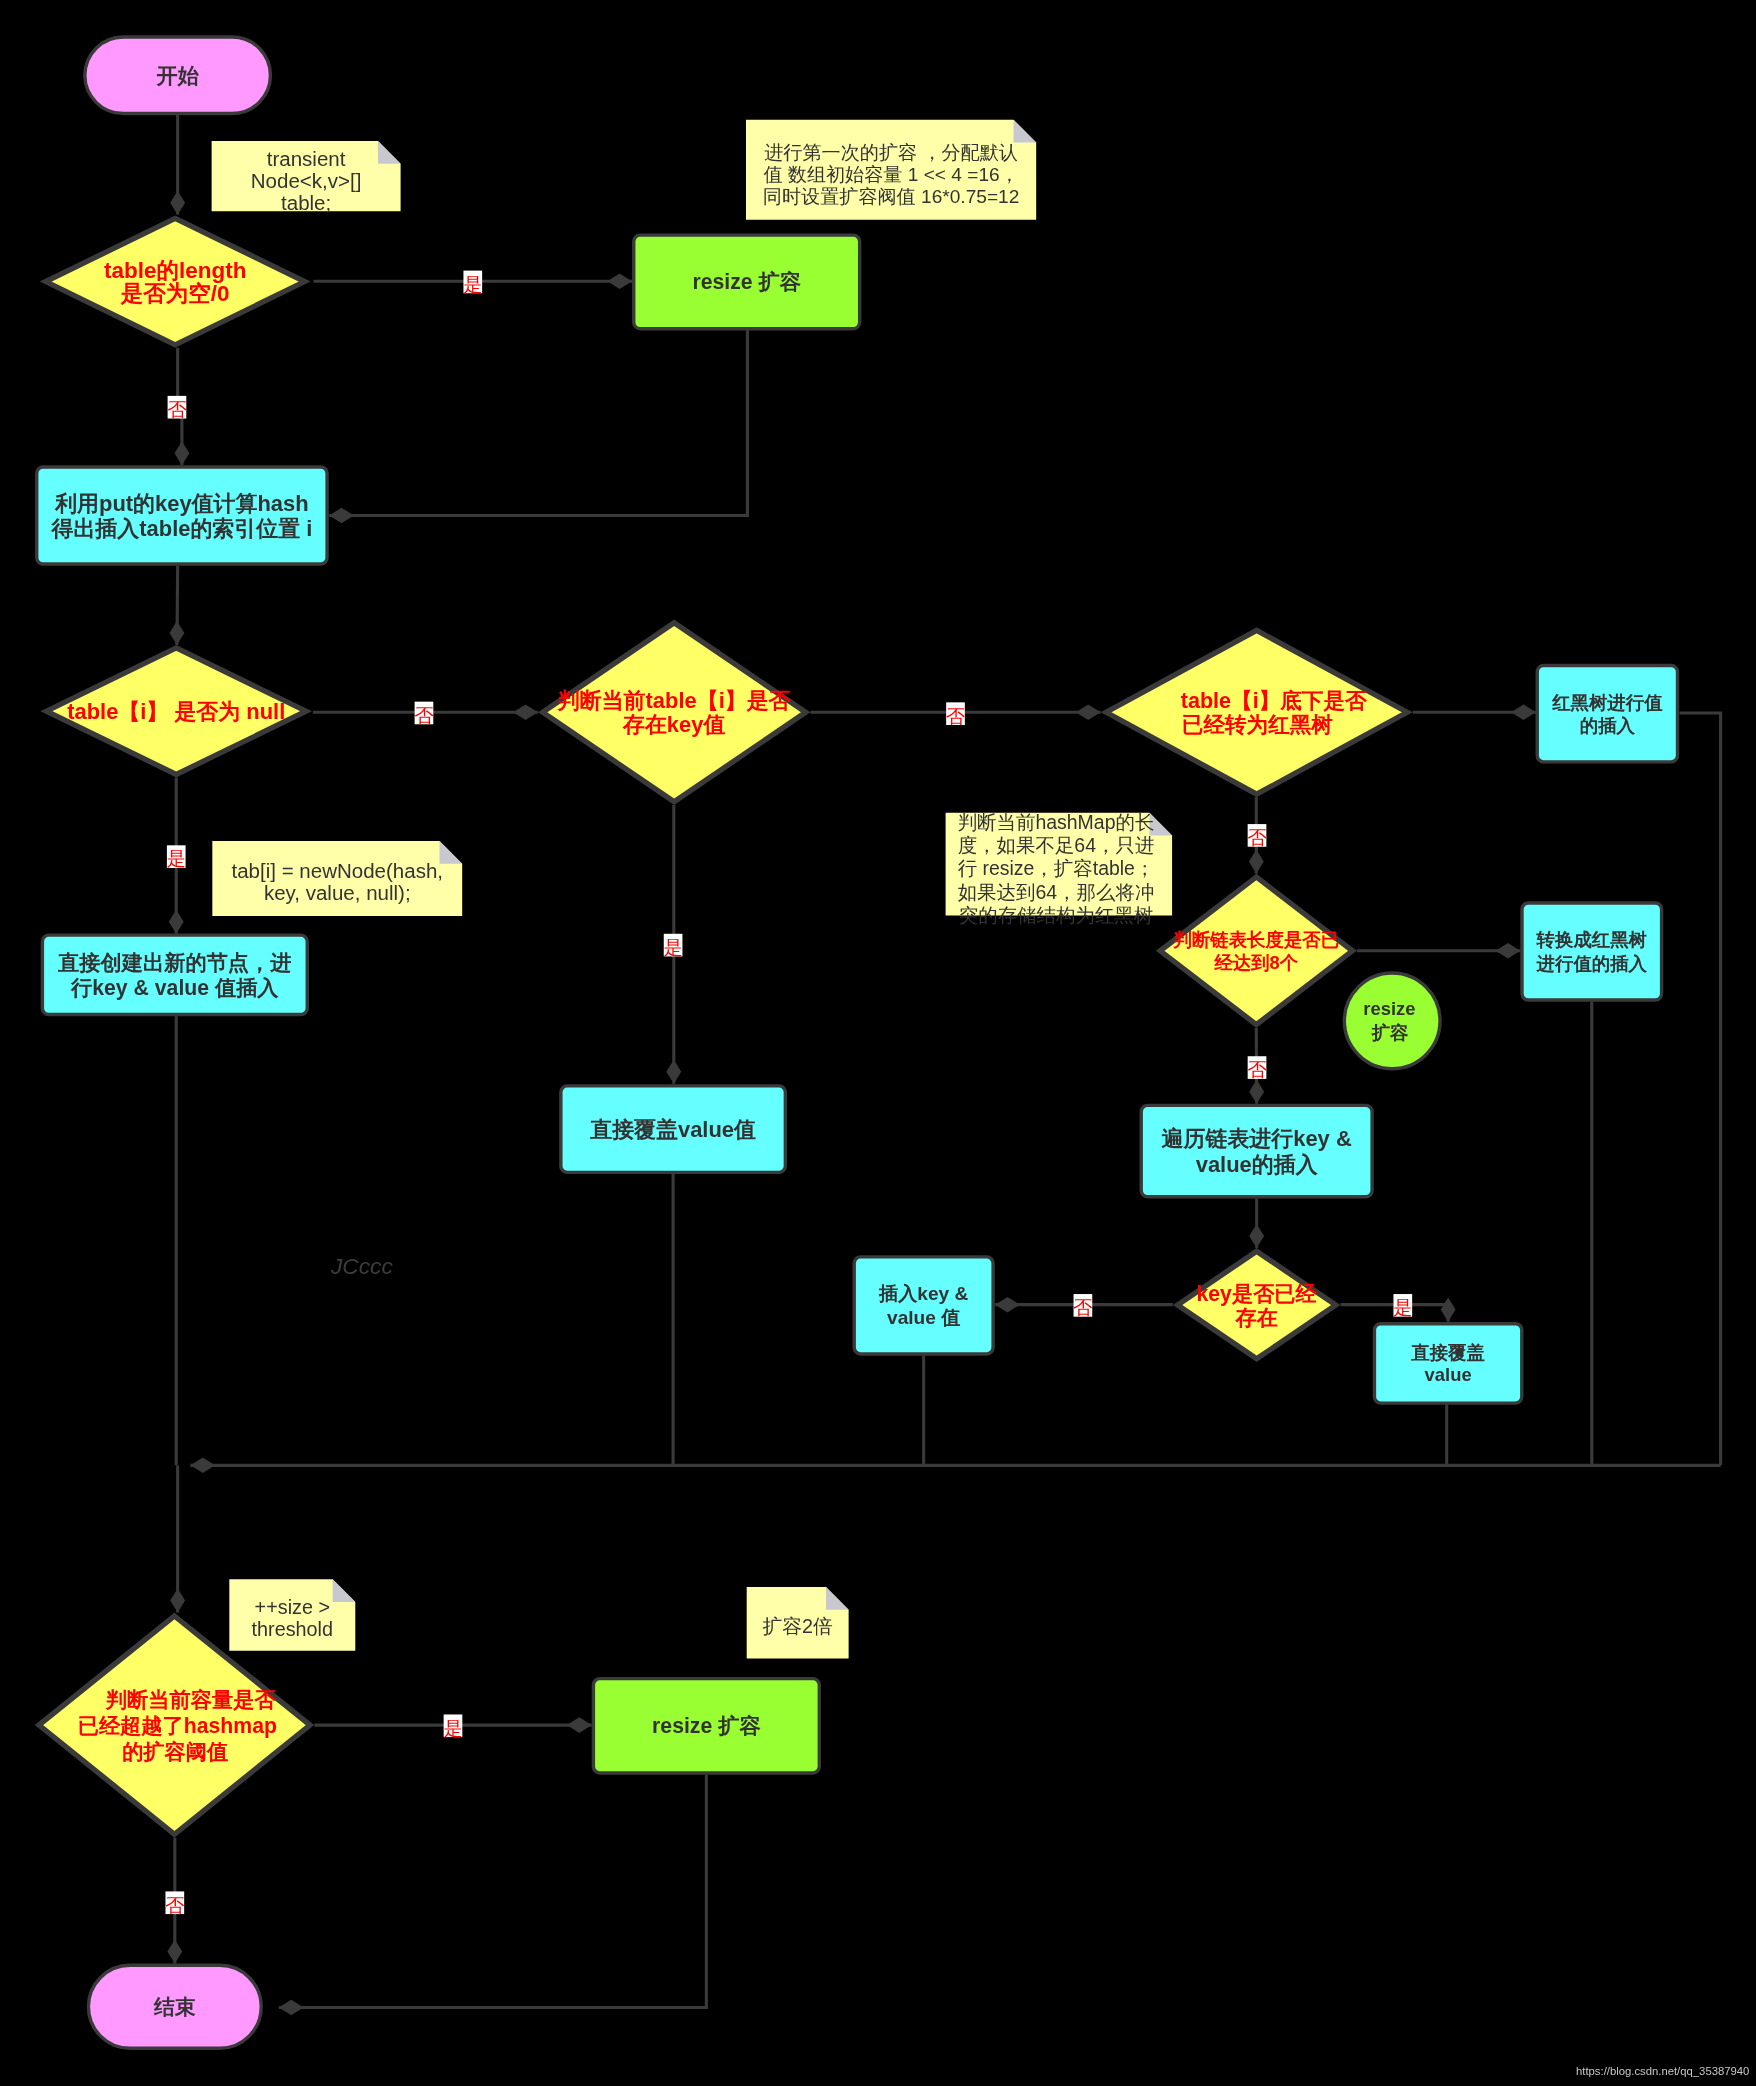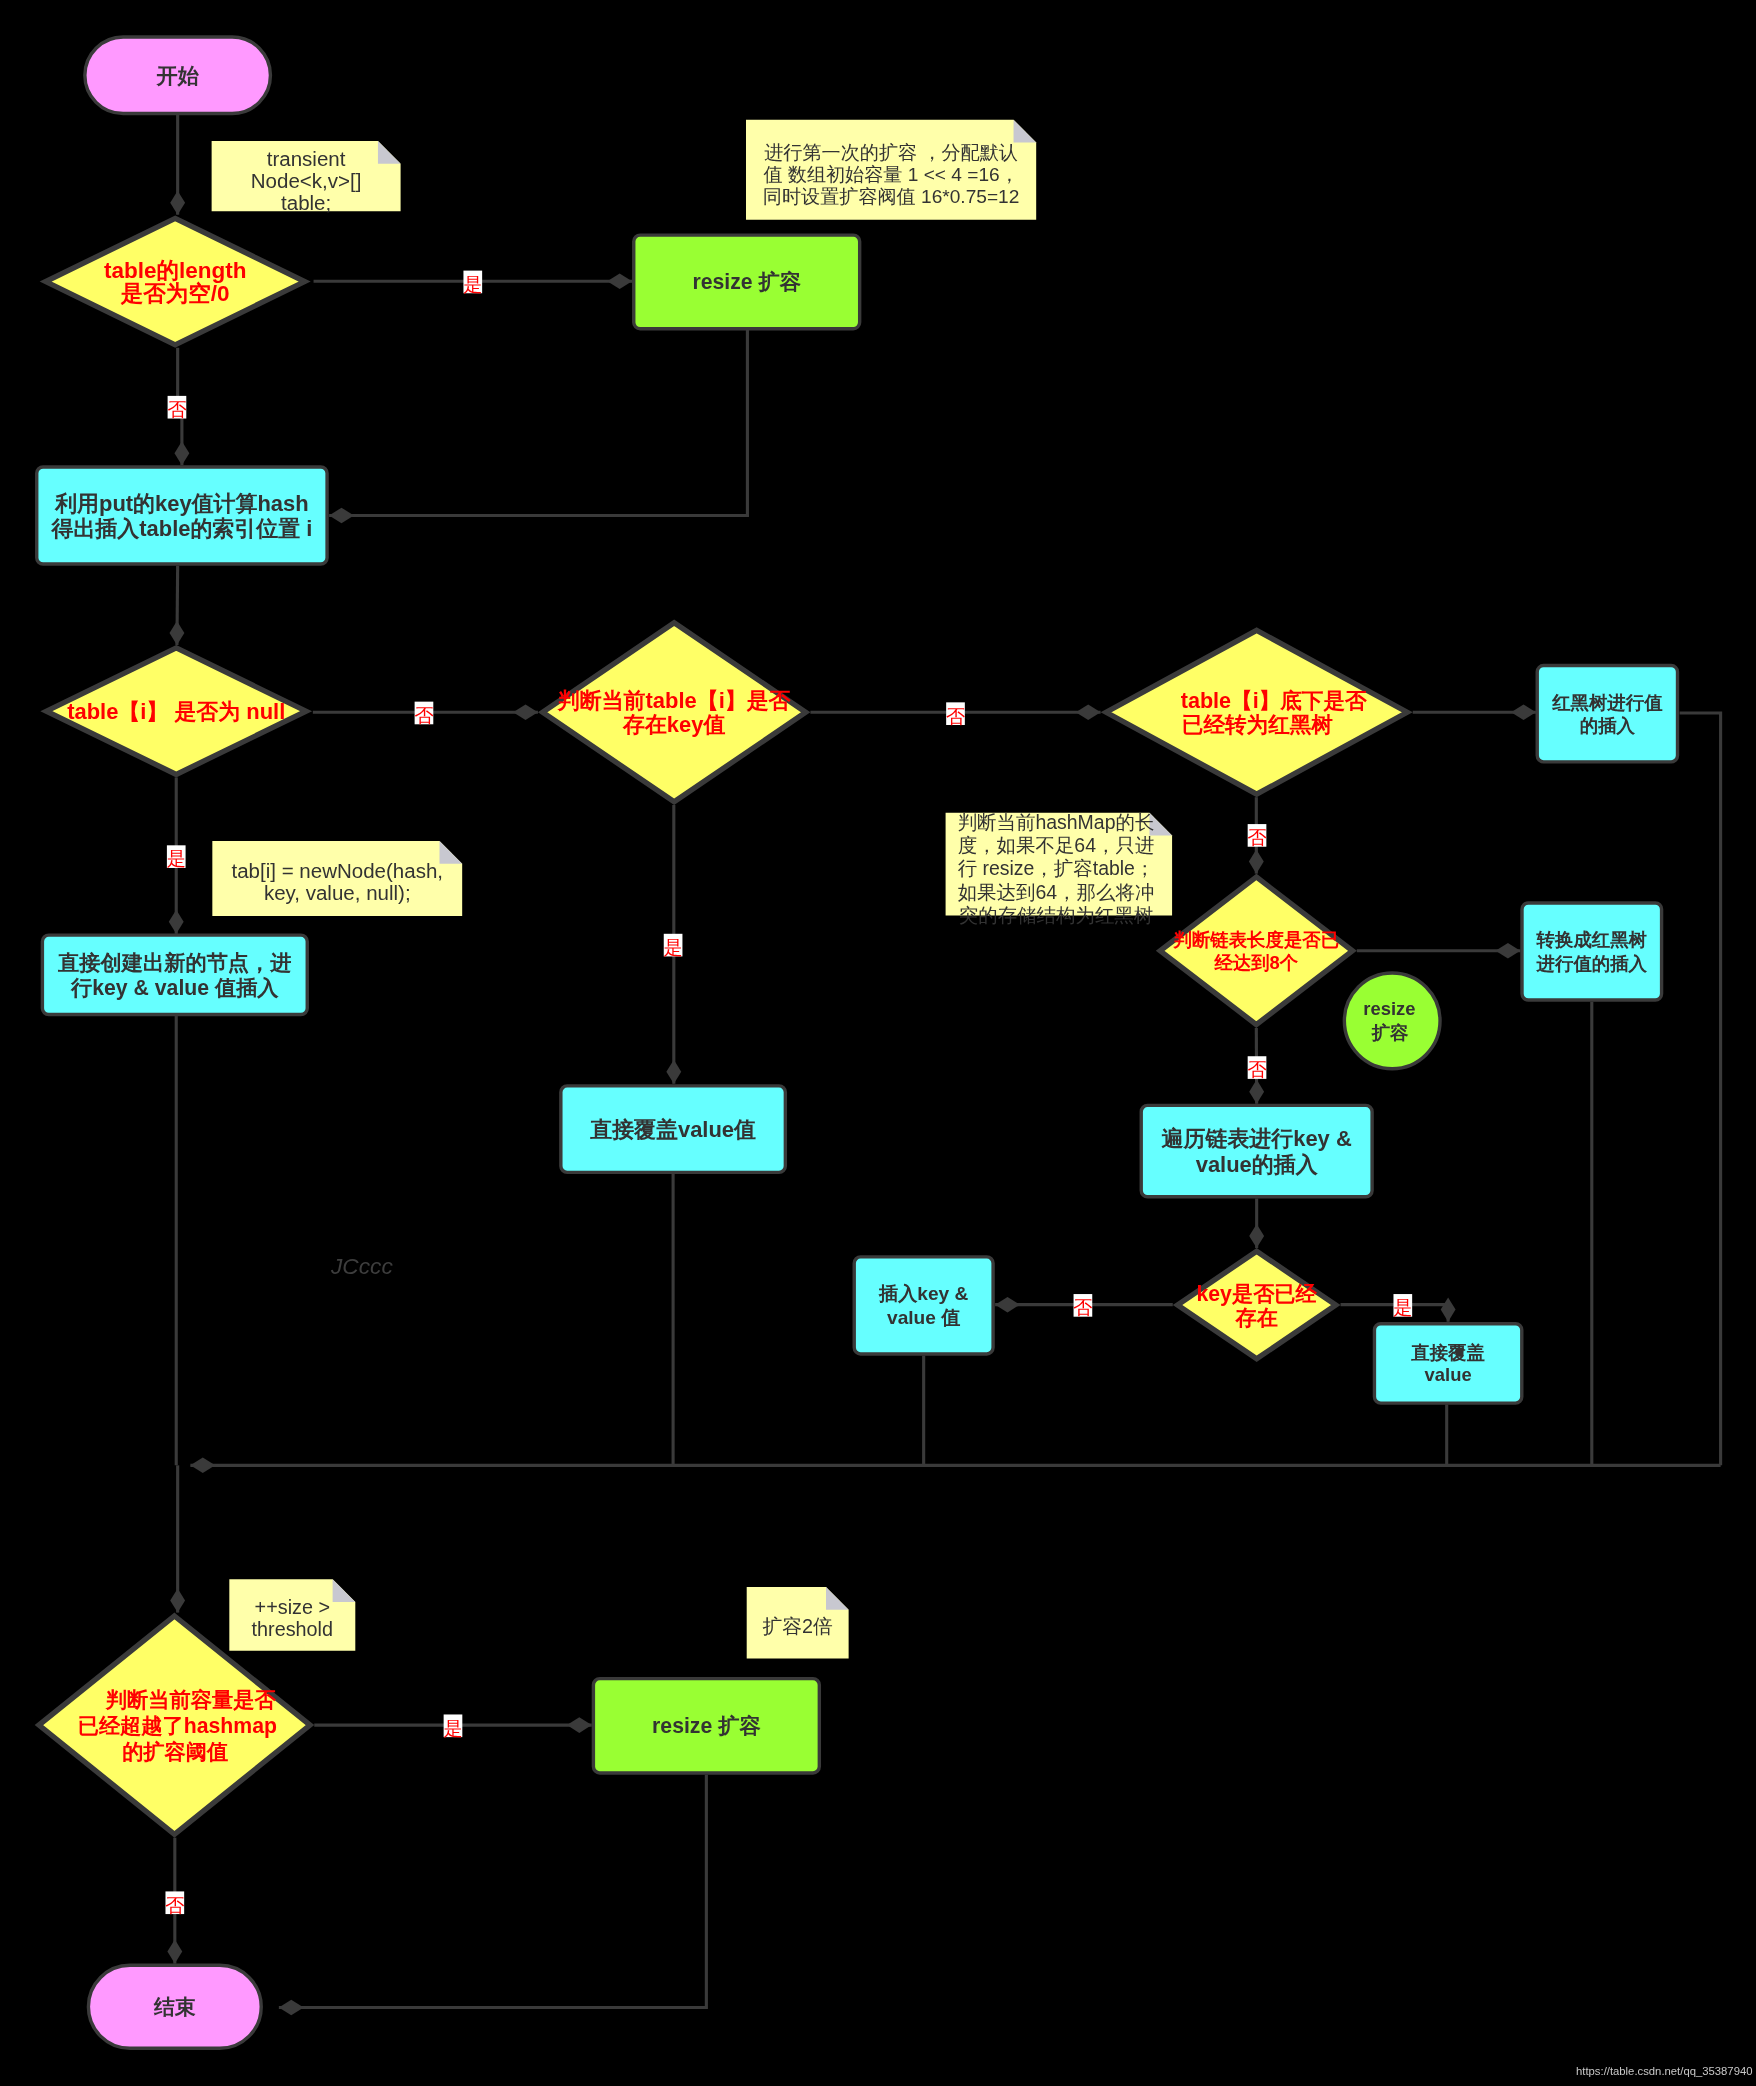--- a/index.html
+++ b/index.html
@@ -281,15 +281,15 @@
           <rect x="626.8" y="2422" width="26.4" height="32" fill="#ffffff"></rect>
           <text x="640" y="2450.5" text-anchor="middle" font-size="27" fill="#ff0000" font-family="&quot;Liberation Sans&quot;,&quot;DejaVu Sans&quot;,sans-serif">是</text>
         </g>
         <g>
           <rect x="233.8" y="2672" width="26.4" height="32" fill="#ffffff"></rect>
           <text x="247" y="2700.5" text-anchor="middle" font-size="27" fill="#ff0000" font-family="&quot;Liberation Sans&quot;,&quot;DejaVu Sans&quot;,sans-serif">否</text>
         </g>
       </g>
     </svg>
   <div id="watermark">JCccc</div>
-  <div id="srcurl">https://table.csdn.net/qq_35387940</div>
+  <div id="srcurl">https://blog.csdn.net/qq_35387940</div>
 </div>
 
 
 </body></html>

